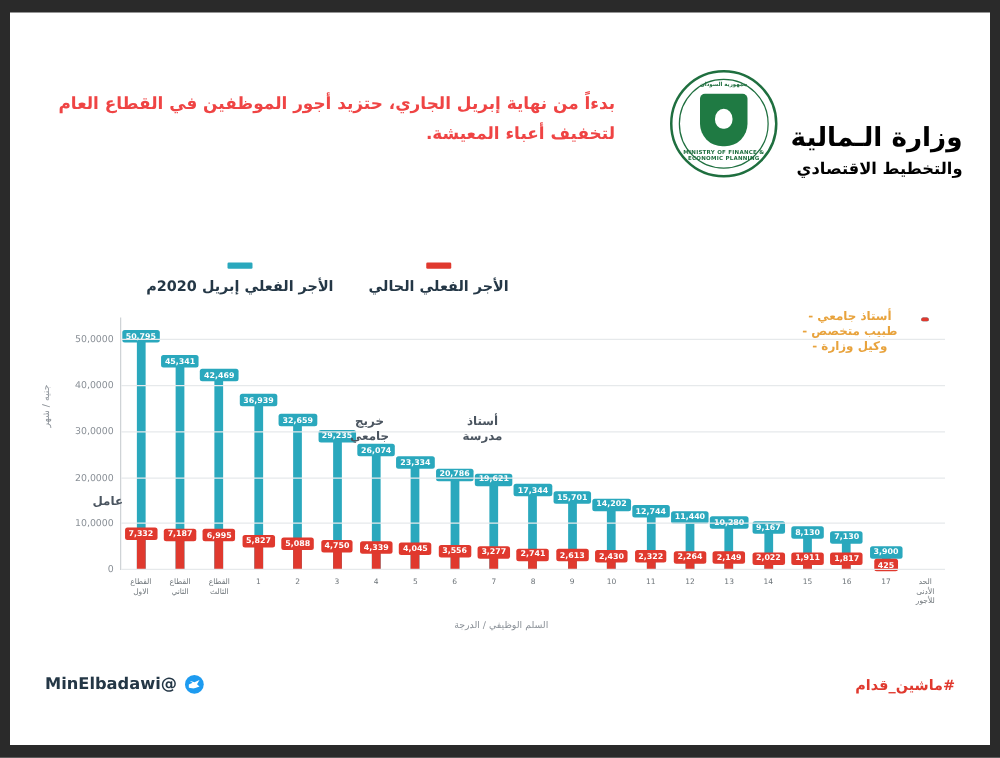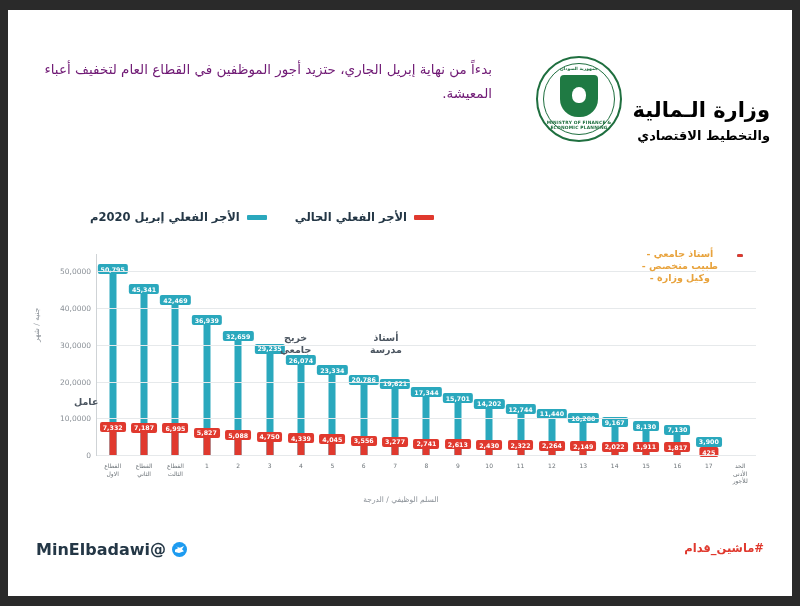--- a/index.html
+++ b/index.html
@@ -55,31 +55,31 @@
     position:absolute;left:0;top:10px;width:86px;text-align:center;
     font-size:4.4px;color:#1f6f3f;font-weight:bold;
   }
 
   #titles{
     position:absolute;right:300px;top:48px;width:460px;text-align:right;
   }
   .t-red{color:#e0392e;font-size:25px;font-weight:bold;letter-spacing:1px;}
   .t-dark{color:#243746;font-size:25px;font-weight:bold;margin-top:10px;}
   .sub{
-    color:#701a75;font-size:13.5px;line-height:1.75;
-    font-weight:400;
+    color:#ef4444;font-size:13.5px;line-height:1.75;margin-top:14px;
+    font-weight:700;
   }
 
   
   #legend{
     position:absolute;right:300px;top:200px;width:460px;
     display:flex;flex-direction:row;justify-content:center;gap:28px;
     align-items:center;
   }
-  .lg{display:flex;flex-direction:row;align-items:center;gap:7px;}
+  .lg{display:flex;flex-direction:column;align-items:center;gap:7px;}
   .lg .sw{width:20px;height:5px;border-radius:1px;}
   .lg .tx{font-size:11.5px;color:#243746;font-weight:bold;}
 
   
   #chart{
     position:absolute;left:22px;top:236px;width:742px;height:262px;
   }
   #plot{
     position:absolute;left:66px;top:8px;right:16px;bottom:52px;
     border-left:1px solid #cfd3d6;
@@ -160,21 +160,21 @@
   }
   #twitter .bird{
     width:15px;height:15px;border-radius:50%;background:#1d9bf0;
     position:relative;
   }
   #twitter .bird:after{
     content:"";position:absolute;left:3px;top:4px;width:9px;height:7px;
     background:#fff;
     clip-path:polygon(0 55%,38% 30%,12% 8%,55% 25%,100% 0,78% 48%,100% 75%,45% 100%,0 85%);
   }
-  #twitter .handle{font-size:16px;color:#243746;font-weight:bold;}
+  #twitter .handle{font-size:13px;color:#243746;font-weight:bold;}
   #hashtag{
     position:absolute;right:28px;top:1px;font-size:11.5px;color:#e0392e;
     font-weight:bold;
   }
 </style>
 </head>
 <body>
 
 <div id="page">
   <div id="card">

